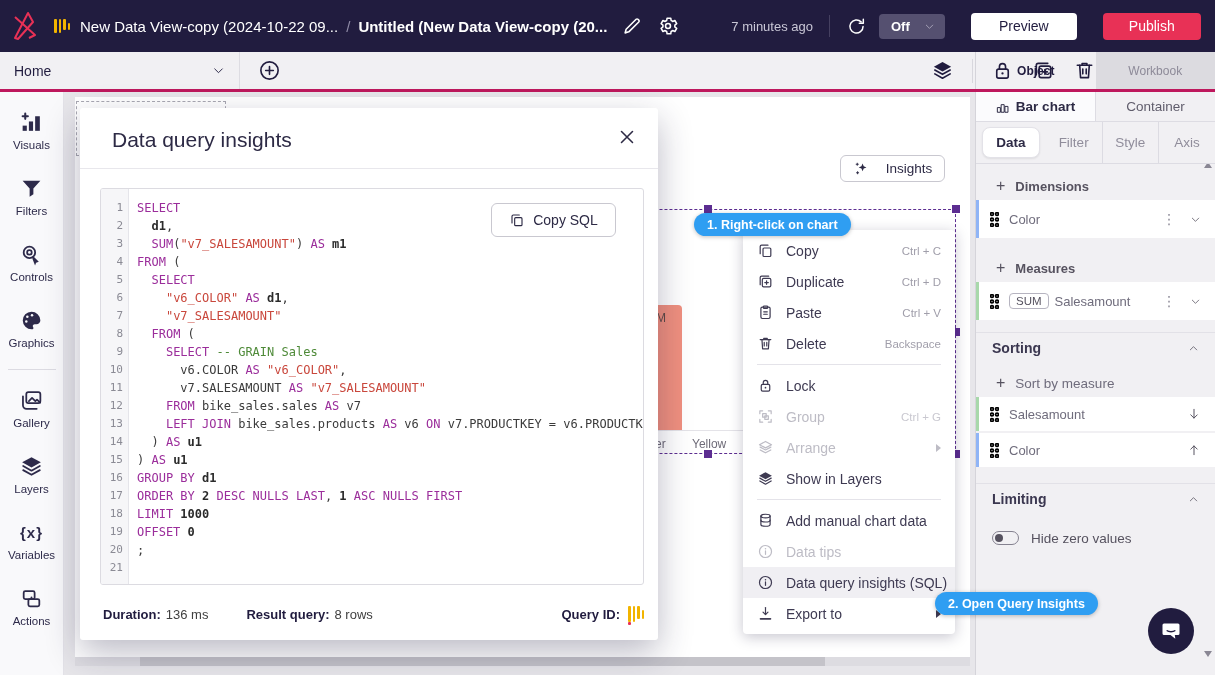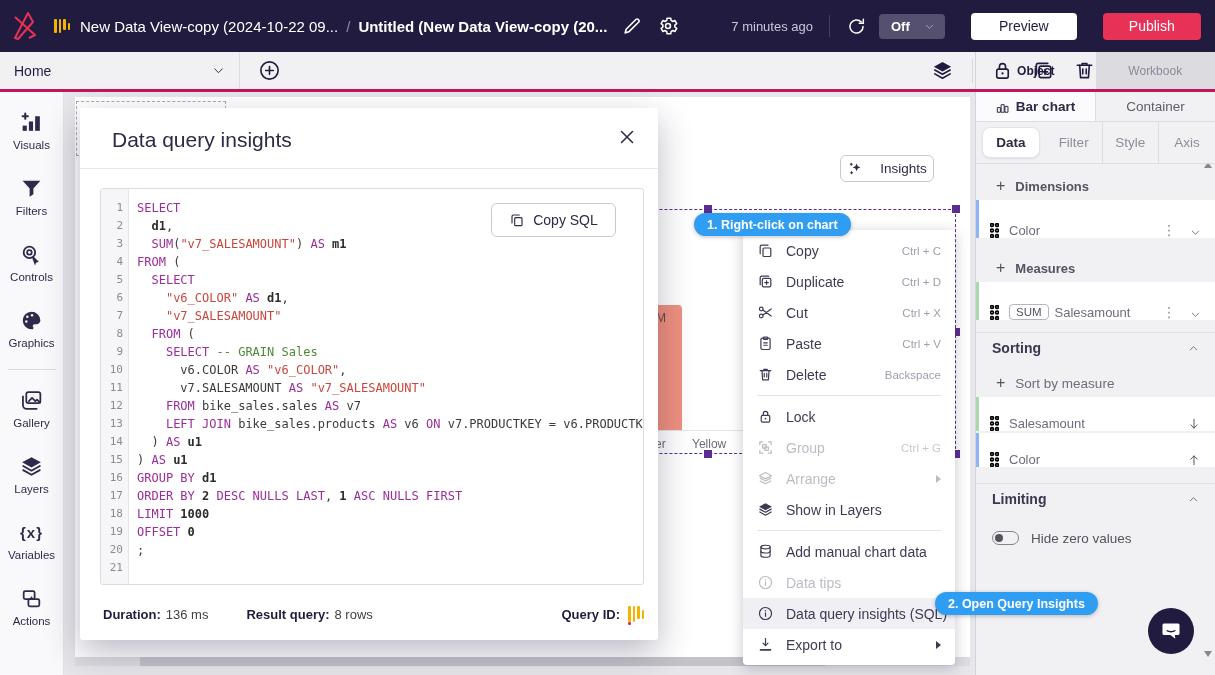--- a/index.html
+++ b/index.html
@@ -58,21 +58,21 @@
 
   
   .canvas { position:absolute; left:64px; top:92px; width:911px; height:583px; background:#e7e6ea; }
   .page { position:absolute; left:11px; top:5px; width:895px; height:560px; background:#fff; }
   .hscroll { position:absolute; left:11px; top:565px; width:895px; height:9px; background:#dddce1; }
   .hthumb { position:absolute; left:65px; top:0; width:685px; height:9px; background:#c4c3c9; }
   .ghost-dash { position:absolute; left:12px; top:9px; width:150px; height:55px;
                 border:1px dashed #a9a8b2; z-index:1; }
 
   
-  .insights-btn { position:absolute; left:776px; top:63px; width:94px; height:27px; background:#fff;
+  .insights-btn { position:absolute; left:776px; top:63px; width:105px; height:27px; background:#fff;
                   border:1px solid #c9c8d0; border-radius:6px; display:flex; align-items:center;
                   justify-content:center; gap:16px; font-size:13.5px; color:#2d2a45; z-index:2; }
   .insights-btn .ic { width:17px; height:17px; }
   .sel-rect { position:absolute; left:496px; top:117px; width:396px; height:245px;
               border:1.5px dashed #5c2d91; z-index:2; }
   .sel-h { position:absolute; width:8px; height:8px; background:#5c2d91; z-index:3; }
   .bar { position:absolute; background:#f0907f; border-radius:4px 4px 0 0; z-index:2;
          text-align:center; font-size:12px; color:#5f4a46; padding-top:6px; }
   .axisline { position:absolute; left:580px; top:338px; width:312px; height:1px; background:#e4e3e8; z-index:2; }
   .cat { position:absolute; top:345px; font-size:12px; color:#6e6b78; z-index:2; }
@@ -138,21 +138,21 @@
   .stab { flex:1; display:flex; align-items:center; justify-content:center; font-size:13.5px;
           color:#908d9b; border-right:1px solid #dcdbe2; }
   .stab:last-child { border-right:none; }
   .stab-active { margin:5px 6px; background:#fff; border:1px solid #e3e2e8; border-radius:8px;
                  box-shadow:0 1px 2px rgba(0,0,0,.08); font-weight:bold; color:#2d2a45; }
   .pcontent { position:relative; padding-top:8px; height:501px; overflow:hidden; }
   .addrow { height:28px; display:flex; align-items:center; gap:10px; padding:0 20px; font-size:13px;
             font-weight:bold; color:#56525f; cursor:pointer; }
   .addrow.light { font-weight:normal; color:#6f6c7c; font-size:13.5px; }
   .addrow .plus { font-size:16px; font-weight:normal; color:#56525f; }
-  .prow { height:38px; background:#fff; display:flex; align-items:flex-end; padding:0 14px 0 0;
+  .prow { height:38px; background:#fff; display:flex; align-items:center; padding:0 14px 0 0;
           border-left:3px solid transparent; margin-bottom:2px; }
   .prow .handle { width:9px; height:15px; margin:0 10px 0 11px; flex:none; }
   .prow .plabel { flex:1; font-size:13px; color:#6f6c7c; }
   .chip { border:1px solid #b6b4c0; border-radius:4px; padding:1px 6px; font-size:11.5px;
           color:#56525f; margin-right:8px; background:#fff; }
   .kebab { font-size:14px; color:#8d8a98; margin-right:14px; }
   .prow .ic.small { width:11px; height:11px; color:#56525f; }
   .prow .ic.arrow { width:14px; height:14px; color:#56525f; }
   .psection { border-top:1px solid #e2e1e7; margin-top:12px; }
   .pheader { height:30px; display:flex; align-items:center; padding:0 16px; font-size:14px;
@@ -420,31 +420,20 @@
         <div class="mrow">
           <span class="ic">
             <svg viewBox="0 0 24 24">
               <rect x="7.5" y="7.5" width="12" height="12" rx="2"></rect>
               <path d="M16.5 4.5h-10a2 2 0 0 0-2 2v10"></path>
               <path d="M13.5 11v5M11 13.5h5"></path>
             </svg>
           </span>
           <span class="mlabel">Duplicate</span>
           <span class="mshort">Ctrl + D</span>
-        </div>
-        <div class="mrow">
-          <span class="ic">
-            <svg viewBox="0 0 24 24">
-              <circle cx="6" cy="7" r="2.6"></circle>
-              <circle cx="6" cy="17" r="2.6"></circle>
-              <path d="M8.2 8.6 20 17M8.2 15.4 20 7"></path>
-            </svg>
-          </span>
-          <span class="mlabel">Cut</span>
-          <span class="mshort">Ctrl + X</span>
         </div>
         <div class="mrow">
           <span class="ic">
             <svg viewBox="0 0 24 24">
               <rect x="5.5" y="4.5" width="13" height="16" rx="2"></rect>
               <rect x="9" y="2.8" width="6" height="3.4" rx="1"></rect>
               <path d="M9.5 11h5M9.5 14.5h5"></path>
             </svg>
           </span>
           <span class="mlabel">Paste</span>

